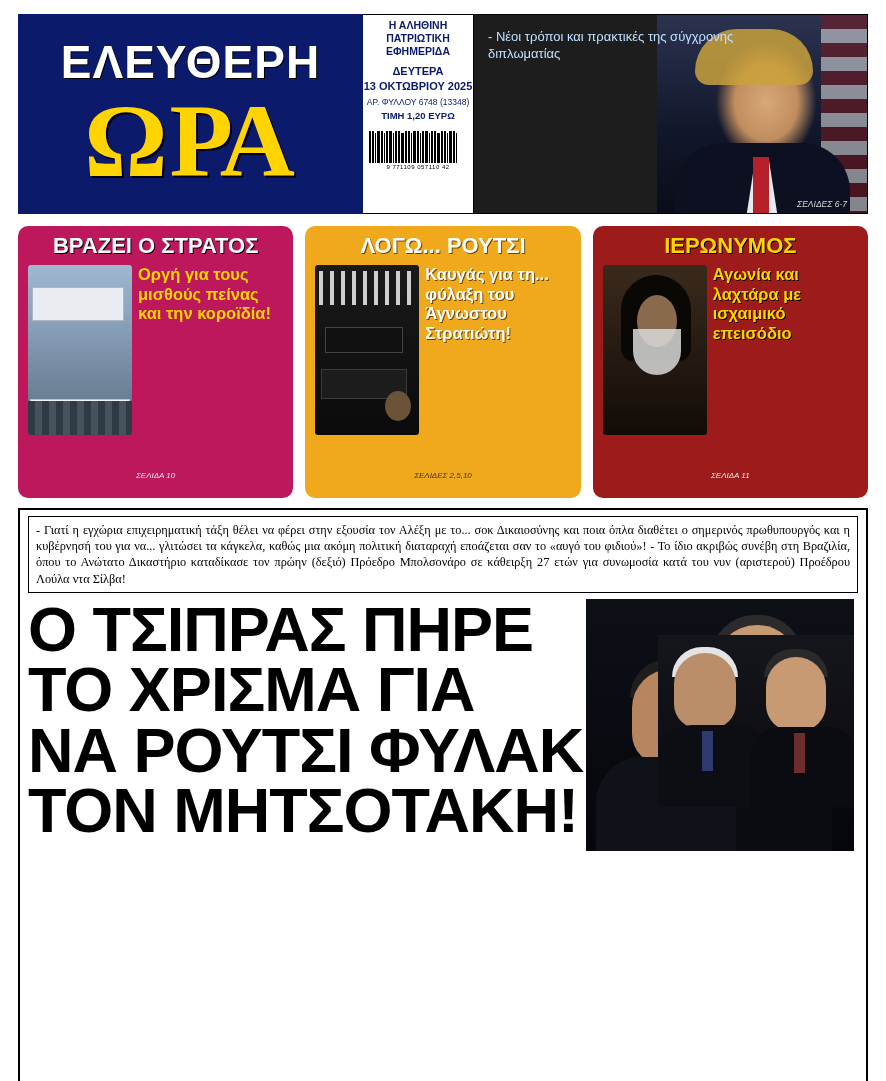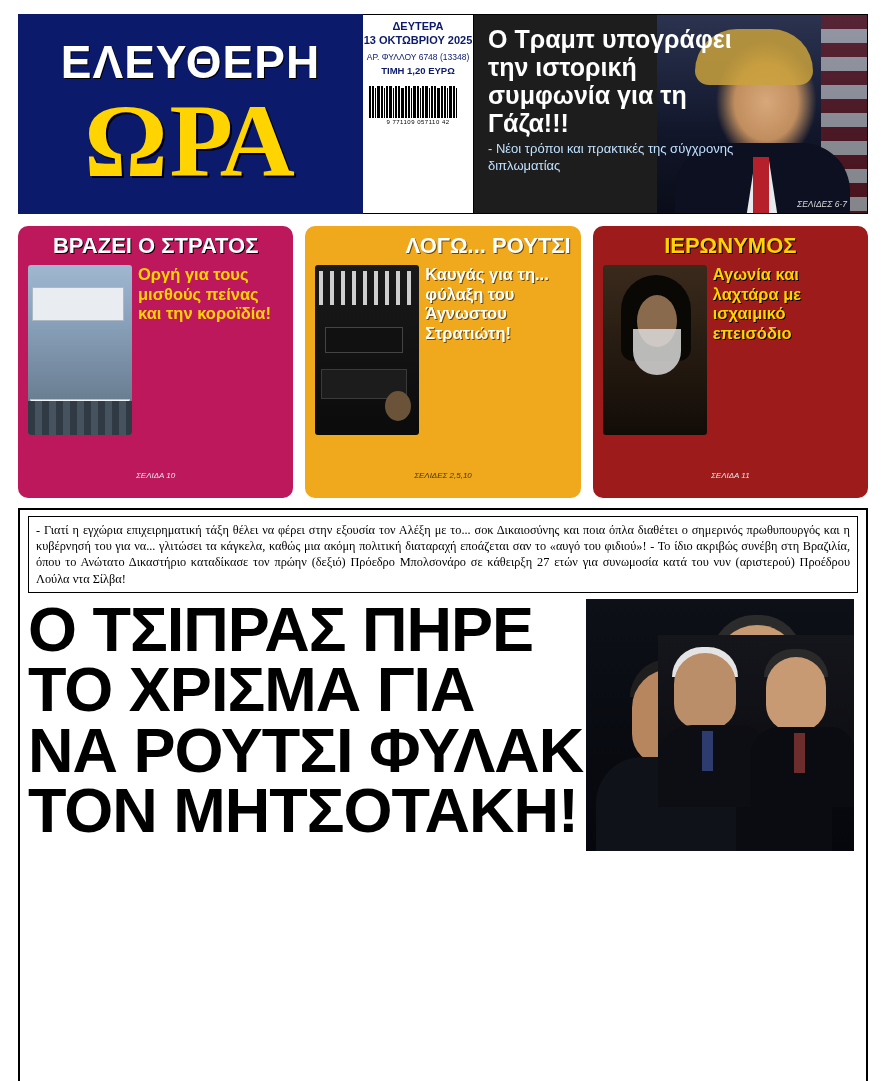--- a/index.html
+++ b/index.html
@@ -67,21 +67,21 @@
   .lead-page { position:absolute; right:20px; bottom:4px; color:#d9d9d9; font-size:8.5px; font-style:italic; }
 
   
   .triple { display:flex; gap:12px; margin-top:12px; height:272px; }
   .card { flex:1; border-radius:10px; position:relative; overflow:hidden; padding:8px 10px; }
   .card.blue { background:#be185d; }
   .card.orange { background:#f0a81c; }
   .card.red { background:#9e1b1b; }
   .card h2 { margin:0; text-align:center; font-size:22px; font-weight:bold; line-height:1.05; }
   .card.blue h2 { color:#ffffff; text-shadow:1px 1px 0 #000; }
-  .card.orange h2 { color:#ffffff; text-shadow:1px 1px 0 #6b4a00;text-align:right; }
+  .card.orange h2 { color:#ffffff; text-shadow:1px 1px 0 #6b4a00; }
   .card.red h2 { color:#ffd400; text-shadow:1px 1px 0 #000; }
   .card .body { display:flex; margin-top:8px; gap:6px; height:170px; }
   .thumb { width:104px; border-radius:3px; overflow:hidden; position:relative; }
   .thumb.protest {
     background:linear-gradient(180deg,#9fb7cf 0%,#8ba3bd 30%,#5d6f80 100%);
   }
   .thumb.protest .banner { position:absolute; left:4px; top:22px; width:92px; height:34px; background:#e9edf2; border:1px solid #aeb8c2; }
   .thumb.protest .banner2 { position:absolute; left:2px; bottom:16px; width:100px; height:20px; background:#f2f4f7; border:1px solid #b8c0c8; }
   .thumb.protest .crowd { position:absolute; left:0; bottom:0; width:100%; height:34px; background:repeating-linear-gradient(90deg,#2f3a45 0 7px,#46535f 7px 14px); }
   .thumb.dark { background:linear-gradient(180deg,#1a1a1a 0%,#0b0b0b 100%); }
@@ -138,20 +138,21 @@
 <div class="page">
 
   <div class="masthead">
 
     <div class="logo-box">
       <div class="logo-eleftheri">ΕΛΕΥΘΕΡΗ</div>
       <div class="logo-ora">ΩΡΑ</div>
     </div>
 
     <div class="info-box">
+      <div class="info-truth">Η ΑΛΗΘΙΝΗ ΠΑΤΡΙΩΤΙΚΗ ΕΦΗΜΕΡΙΔΑ</div>
       <div class="info-date day">ΔΕΥΤΕΡΑ</div>
       <div class="info-date">13 ΟΚΤΩΒΡΙΟΥ 2025</div>
       <div class="info-issue">ΑΡ. ΦΥΛΛΟΥ 6748 (13348)</div>
       <div class="info-price">ΤΙΜΗ 1,20 ΕΥΡΩ</div>
       <div class="barcode">
         <i></i>
           <i></i>
           <i></i>
           <i></i>
           <i></i>
@@ -186,21 +187,20 @@
 
     <div class="lead-box">
       <div class="lead-photo">
         <div class="flag"></div>
         <div class="hair"></div>
         <div class="suit"></div>
         <div class="shirt"></div>
         <div class="tie"></div>
       </div>
       <div class="lead-text">
-        <h1>Ο Τραμπ υπογράφει την ιστορική συμφωνία για τη Γάζα!!!</h1>
         <div class="lead-sub">- Νέοι τρόποι και πρακτικές της σύγχρονης διπλωματίας</div>
       </div>
       <div class="lead-page">ΣΕΛΙΔΕΣ 6-7</div>
     </div>
   </div>
 
   <div class="triple">
 
     <div class="card blue">
       <h2>ΒΡΑΖΕΙ Ο ΣΤΡΑΤΟΣ</h2>

